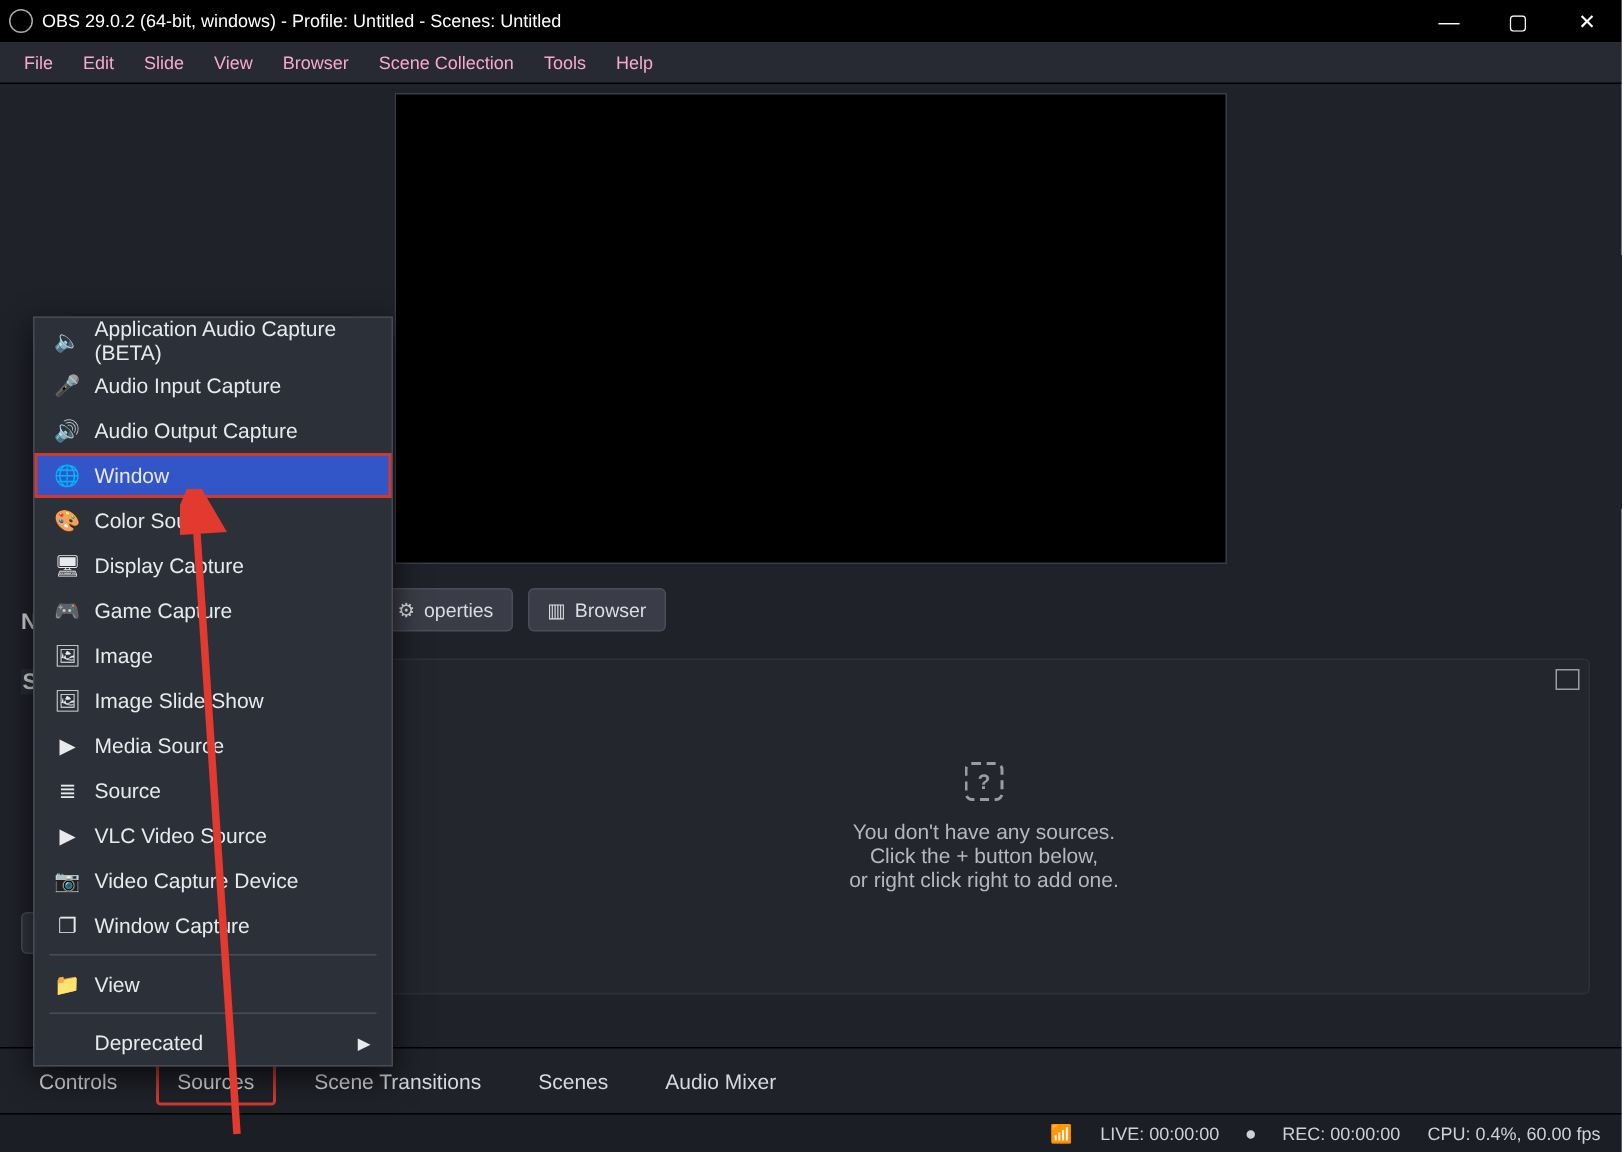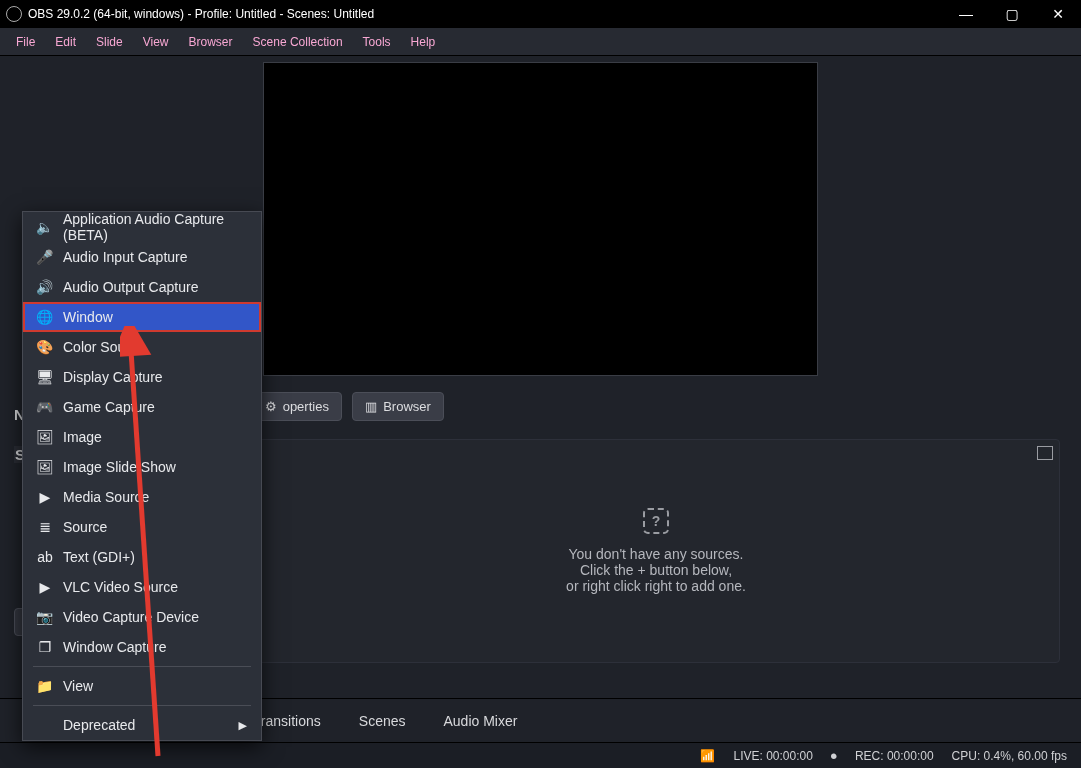--- a/index.html
+++ b/index.html
@@ -131,24 +131,20 @@
           </div>
           <div class="cm-item">
             <span class="ico">▶</span>
             <span>Media Source</span>
           </div>
           <div class="cm-item">
             <span class="ico">≣</span>
             <span>Source</span>
           </div>
           <div class="cm-item">
-            <span class="ico">ab</span>
-            <span>Text (GDI+)</span>
-          </div>
-          <div class="cm-item">
             <span class="ico">▶</span>
             <span>VLC Video Source</span>
           </div>
           <div class="cm-item">
             <span class="ico">📷</span>
             <span>Video Capture Device</span>
           </div>
           <div class="cm-item">
             <span class="ico">❐</span>
             <span>Window Capture</span>

